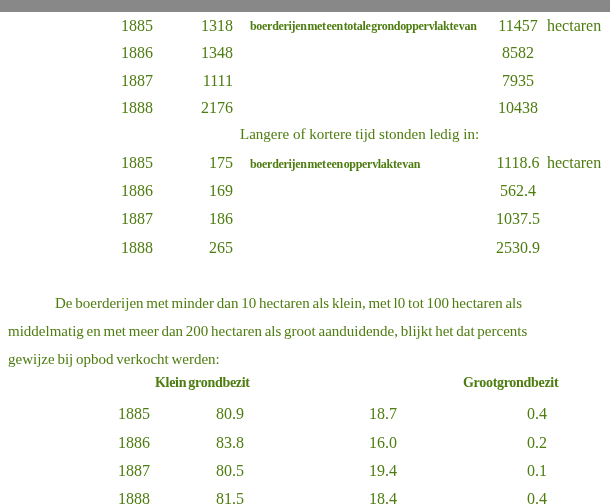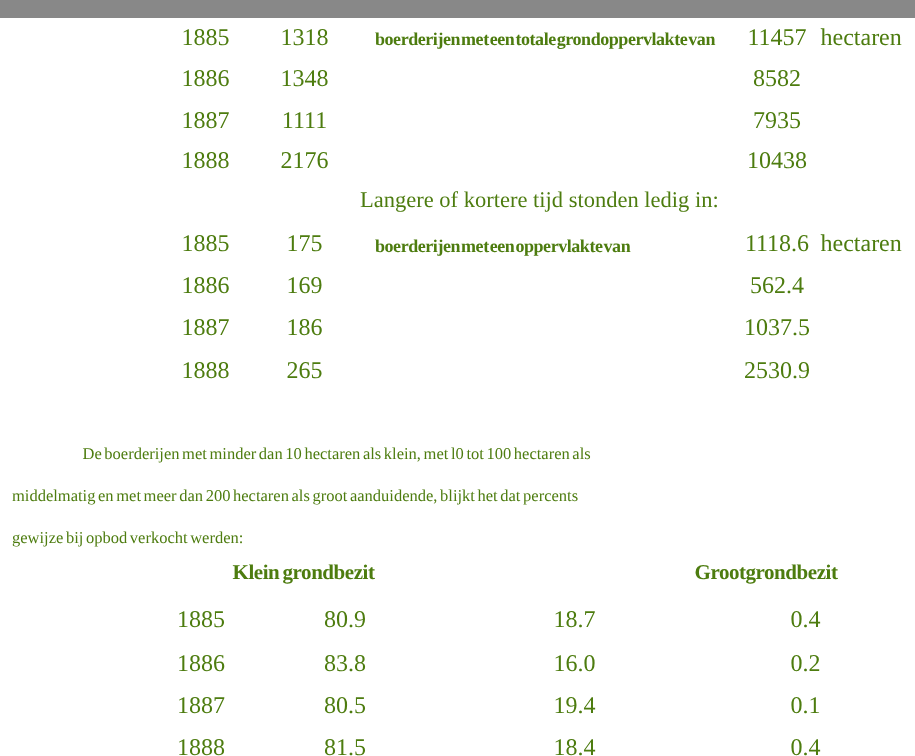--- a/index.html
+++ b/index.html
@@ -8,27 +8,27 @@
     width:610px;height:504px;
     background:#ffffff;
     color:#4d7c0f;
     font-family:"Liberation Serif","DejaVu Serif",serif;
     overflow:hidden;
     margin-top:12px;
   }
   .abs{position:absolute;white-space:nowrap;line-height:18px;font-size:16px;}
   
   .yr{left:93px;width:60px;text-align:right;}
-  .cnt{left:173px;width:60px;text-align:center;}
+  .cnt{left:173px;width:60px;text-align:right;}
   .area{left:468px;width:100px;text-align:center;}
   .unit{left:547px;}
   .blabel{left:250px;font-weight:bold;font-size:12px;line-height:13px;letter-spacing:-0.3px;word-spacing:-2px;}
   
   .heading{left:240px;font-size:15px;}
-  .para{font-size:11px;word-spacing:-1px;line-height:18px;}
+  .para{font-size:15px;word-spacing:-1px;line-height:18px;}
   
   .hdrcell{font-weight:bold;font-size:14px;letter-spacing:-0.3px;word-spacing:-1px;width:150px;text-align:left;}
   .pyear{left:90px;width:60px;text-align:right;}
   .pv{width:100px;text-align:center;}
 </style>
 </head>
 <body>
 
 <div class="page">
 

